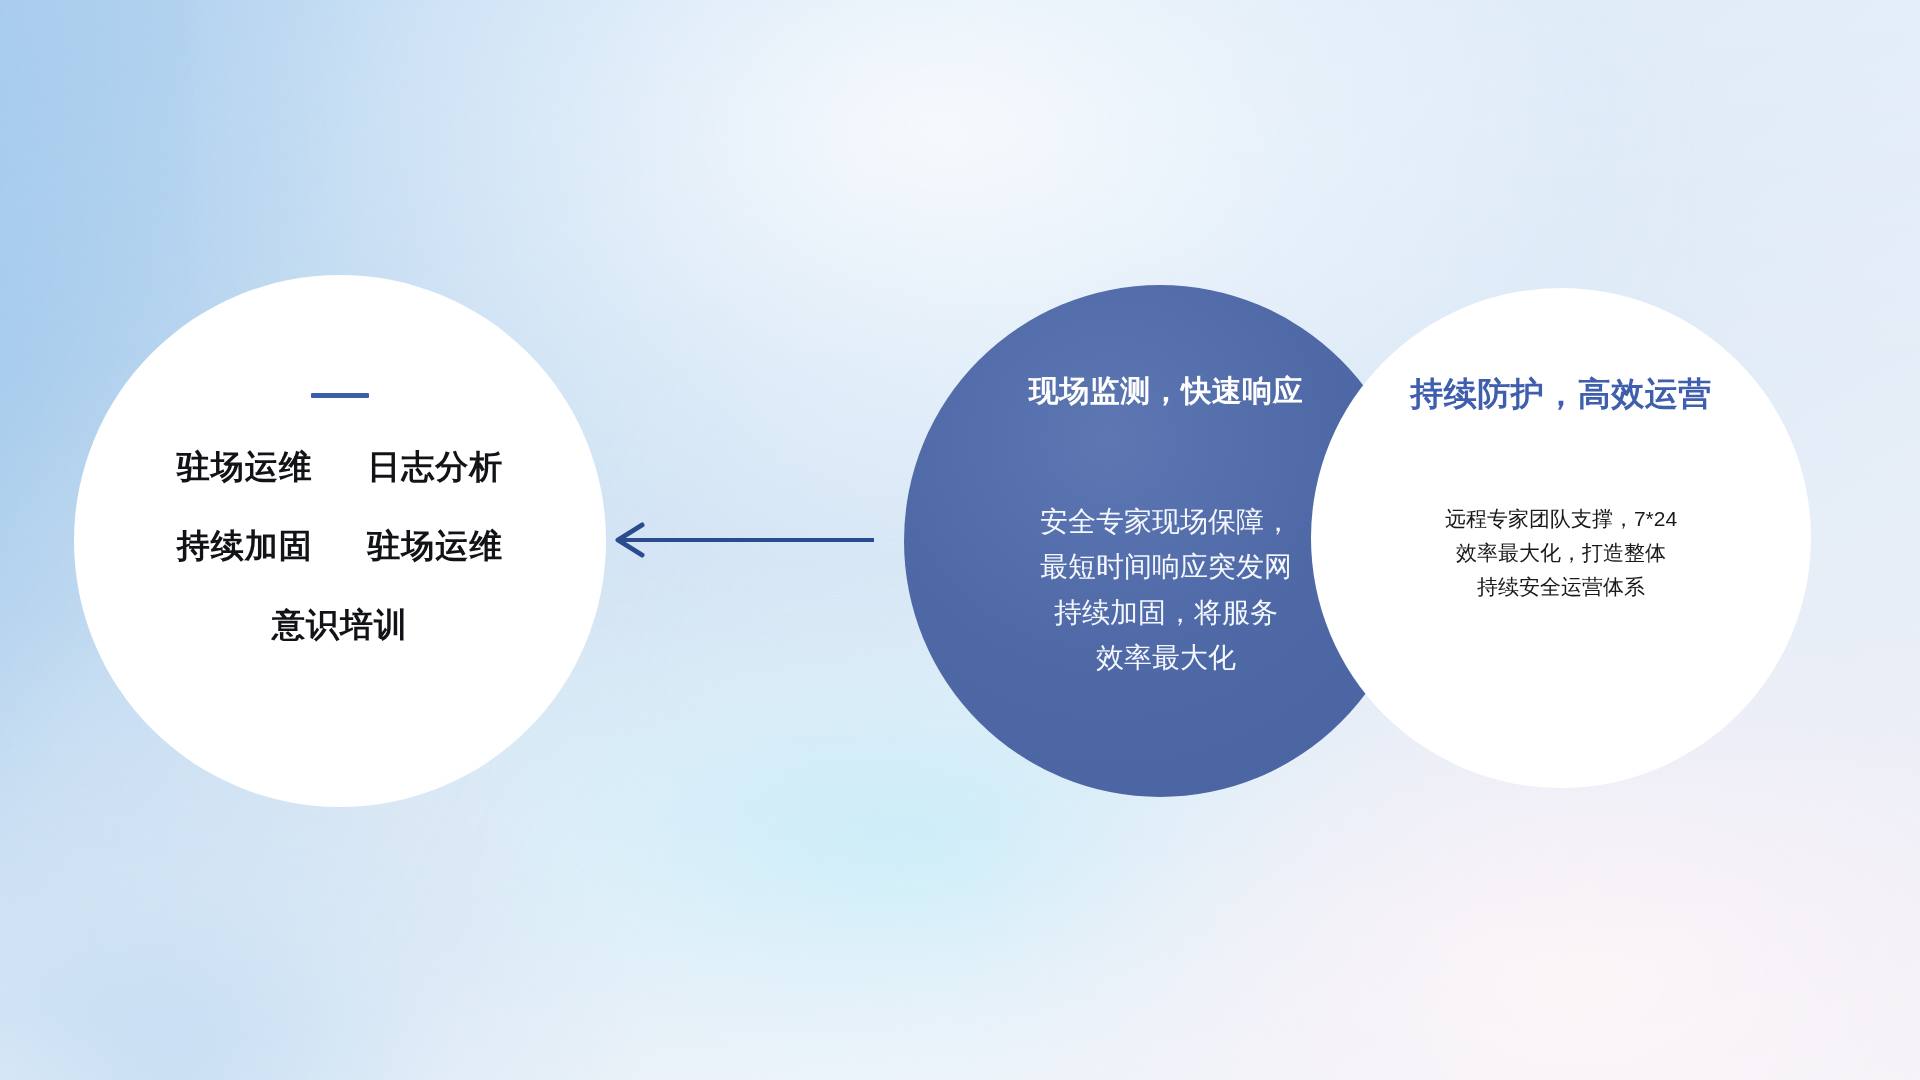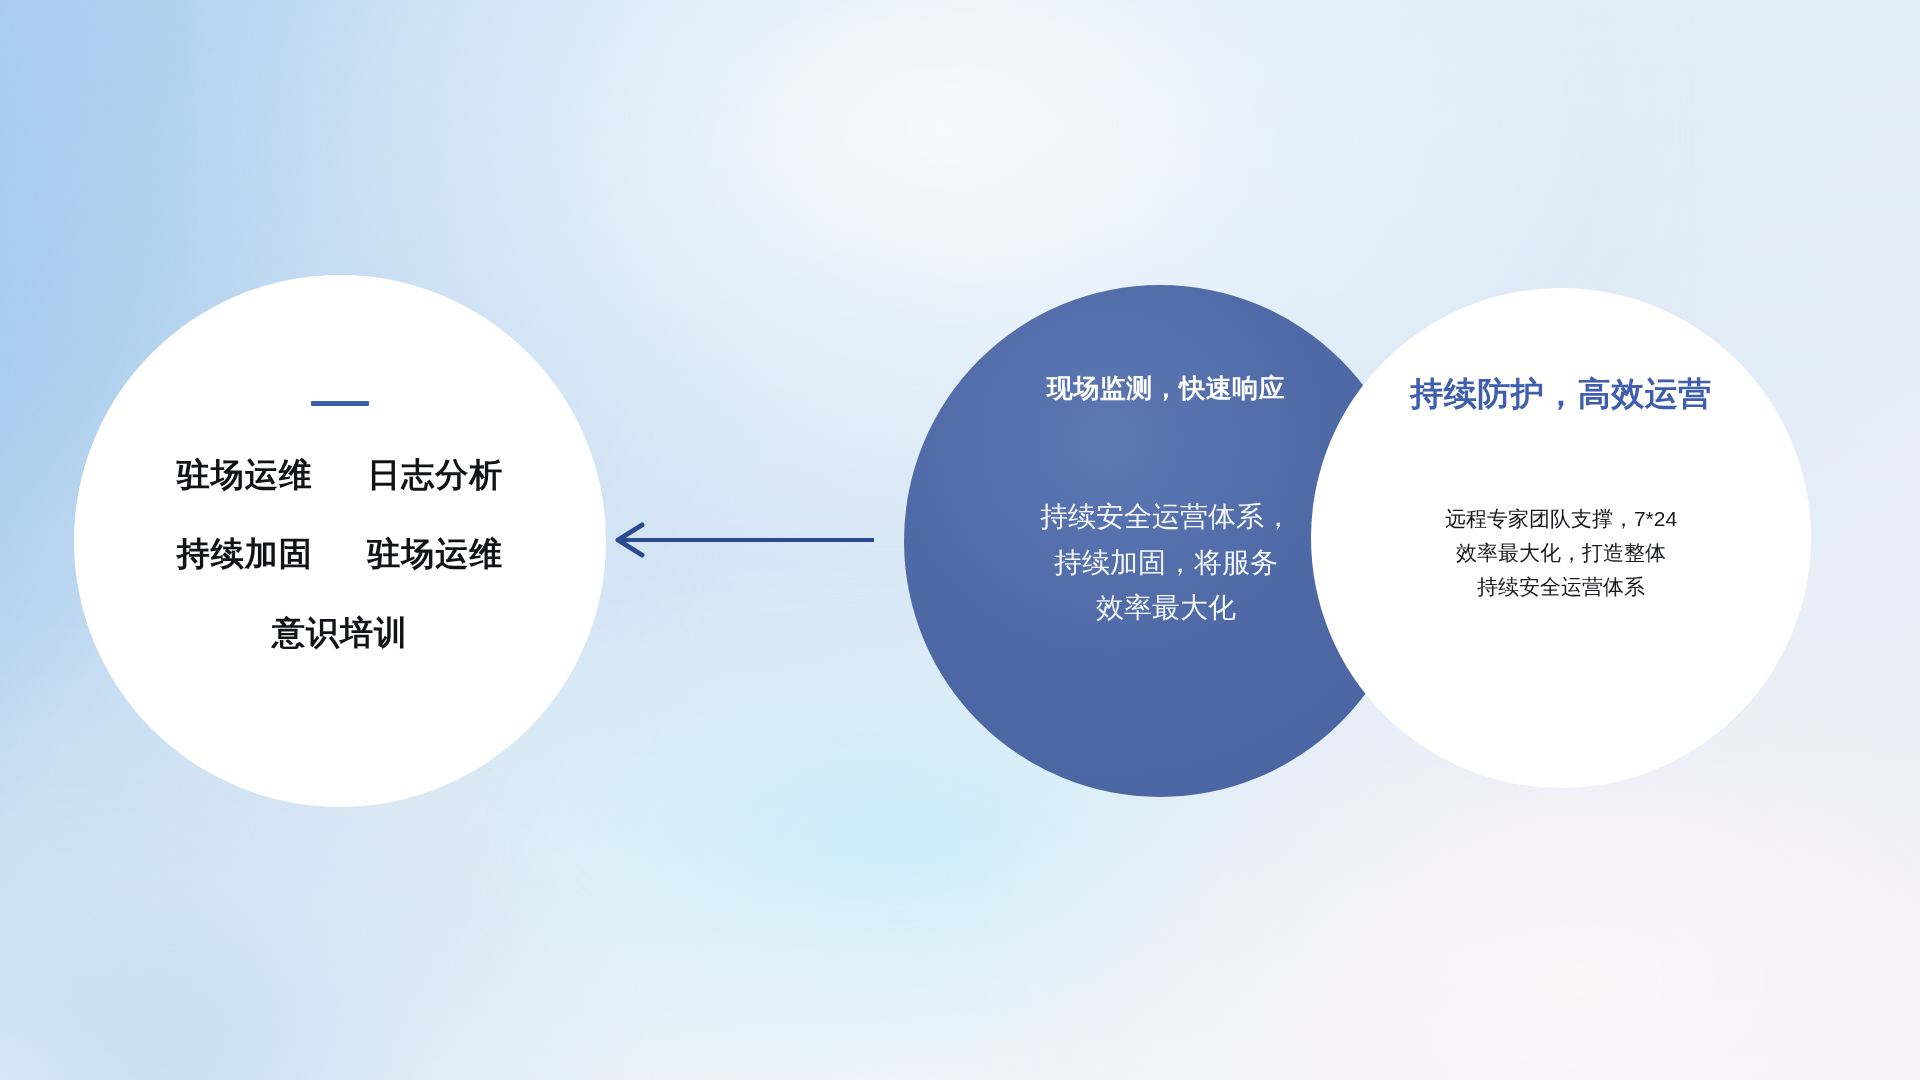--- a/index.html
+++ b/index.html
@@ -146,21 +146,21 @@
     height: 500px;
     background: radial-gradient(circle at 42% 32%, #ffffff 0%, #ffffff 74%, #fcfdff 100%);
     z-index: 5;
   }
 
   
   .left-inner {
     position: absolute;
     left: 0;
     right: 0;
-    top: 126px;
+    top: 118px;
     text-align: center;
     padding: 0 40px;
   }
   .dash {
     width: 58px;
     height: 5px;
     background: #3b5ea8;
     border-radius: 1px;
     margin: 0 auto 52px auto;
   }
@@ -179,21 +179,21 @@
   
   .mid-inner {
     position: absolute;
     left: 0;
     right: 0;
     top: 88px;
     padding: 0 66px 0 78px;
     text-align: center;
   }
   .mid-heading {
-    font-size: 26px;
+    font-size: 30px;
     font-weight: bold;
     color: #ffffff;
     letter-spacing: 0.5px;
     line-height: 1.2;
     white-space: nowrap;
   }
   .mid-body {
     margin-top: 90px;
     font-size: 28px;
     color: #f4f7fd;
@@ -268,21 +268,22 @@
       <div class="tag-row last">
         <span>意识培训</span>
       </div>
     </div>
   </div>
 
   <div class="circle" id="circle-mid">
     <div class="mid-inner">
       <div class="mid-heading">现场监测，快速响应</div>
       <div class="mid-body">
-        <div>持续安全运营体系，</div>
+        <div>安全专家现场保障，</div>
+        <div>最短时间响应突发网</div>
         <div>持续加固，将服务</div>
         <div>效率最大化</div>
       </div>
     </div>
   </div>
 
   <div class="circle" id="circle-right">
     <div class="right-inner">
       <div class="right-heading">持续防护，高效运营</div>
       <div class="right-body">

